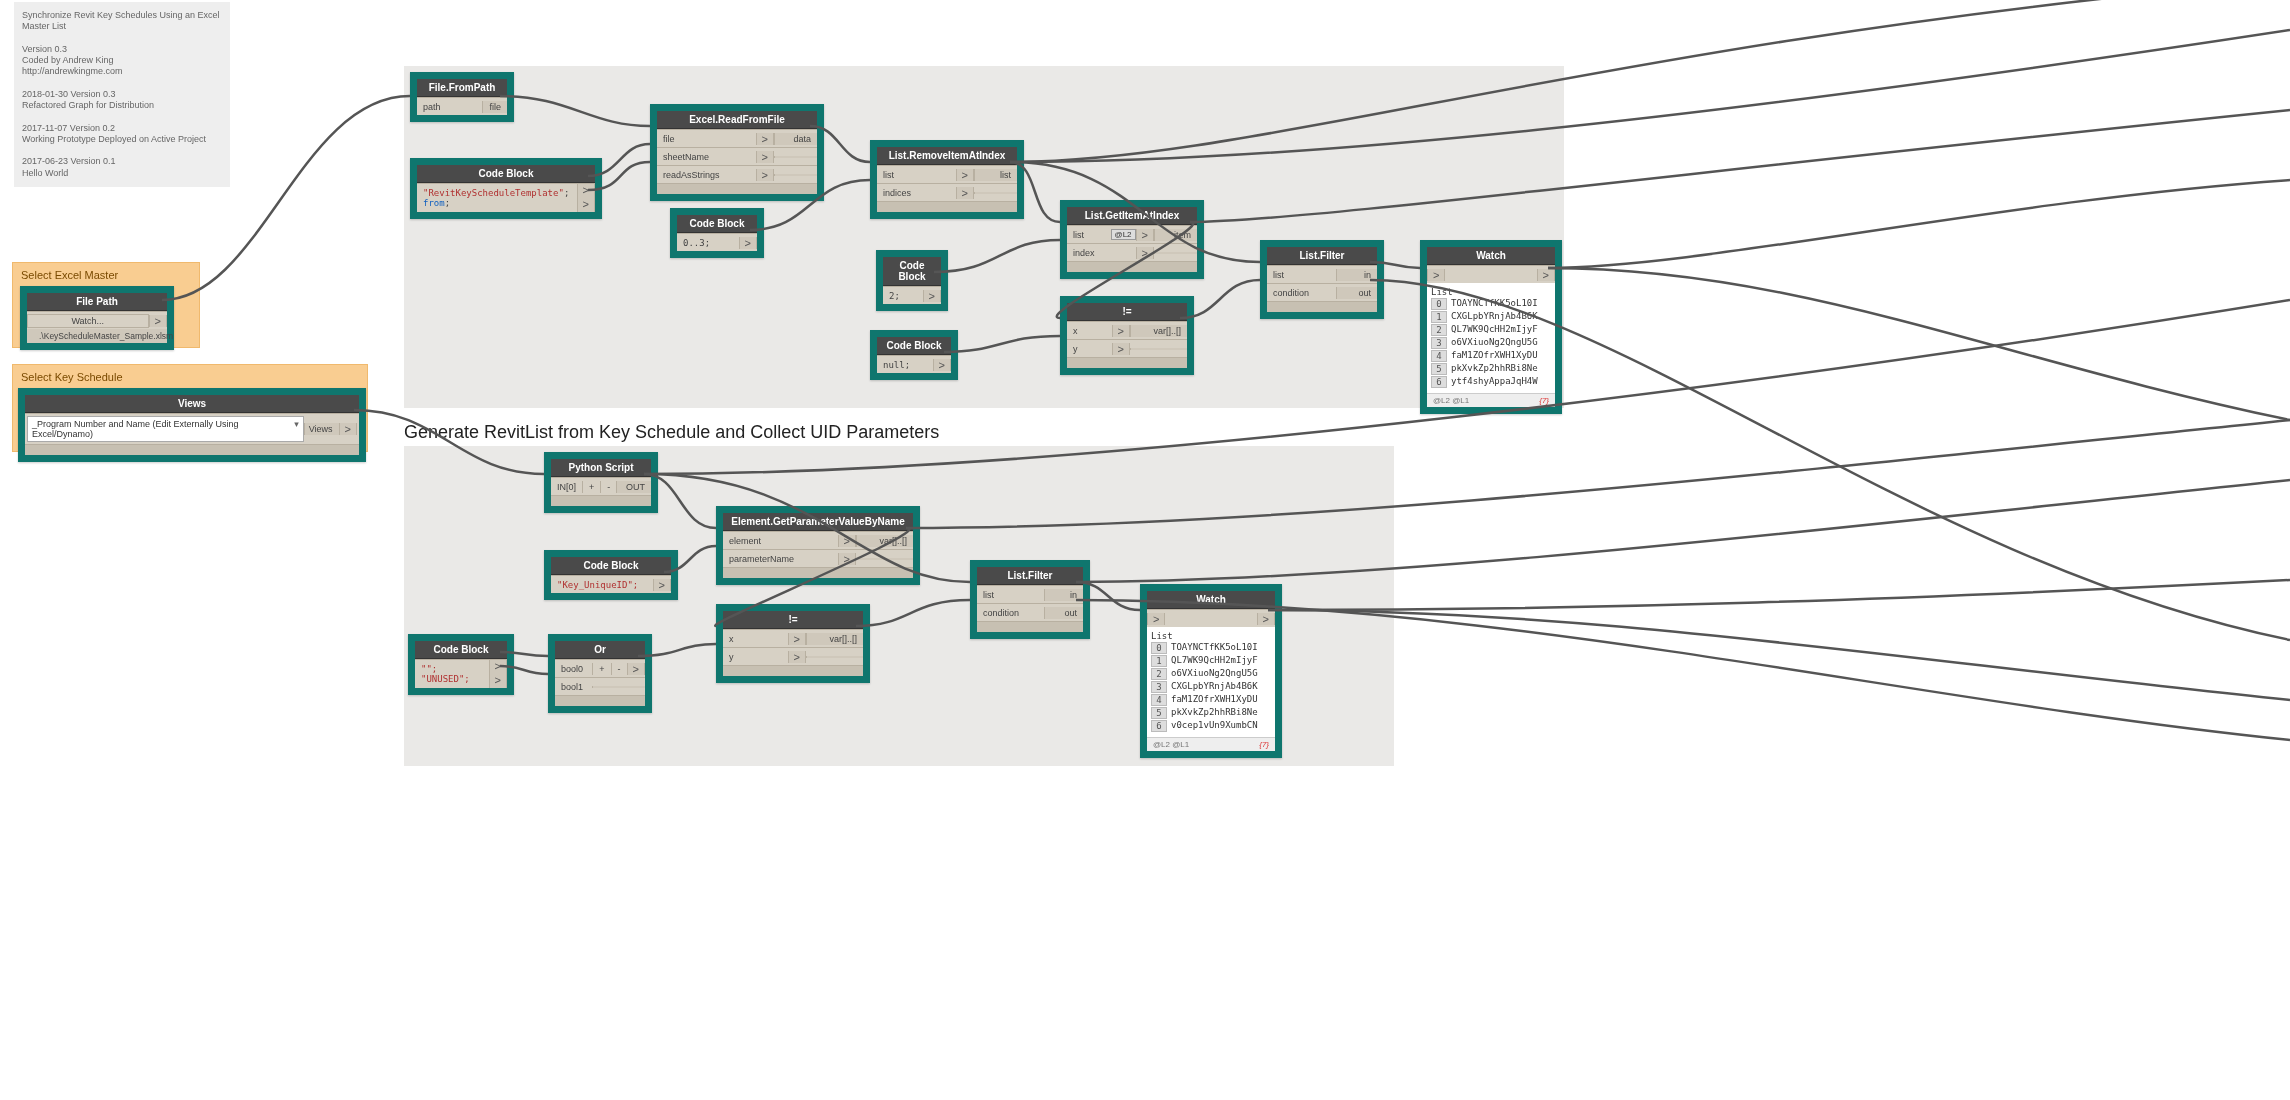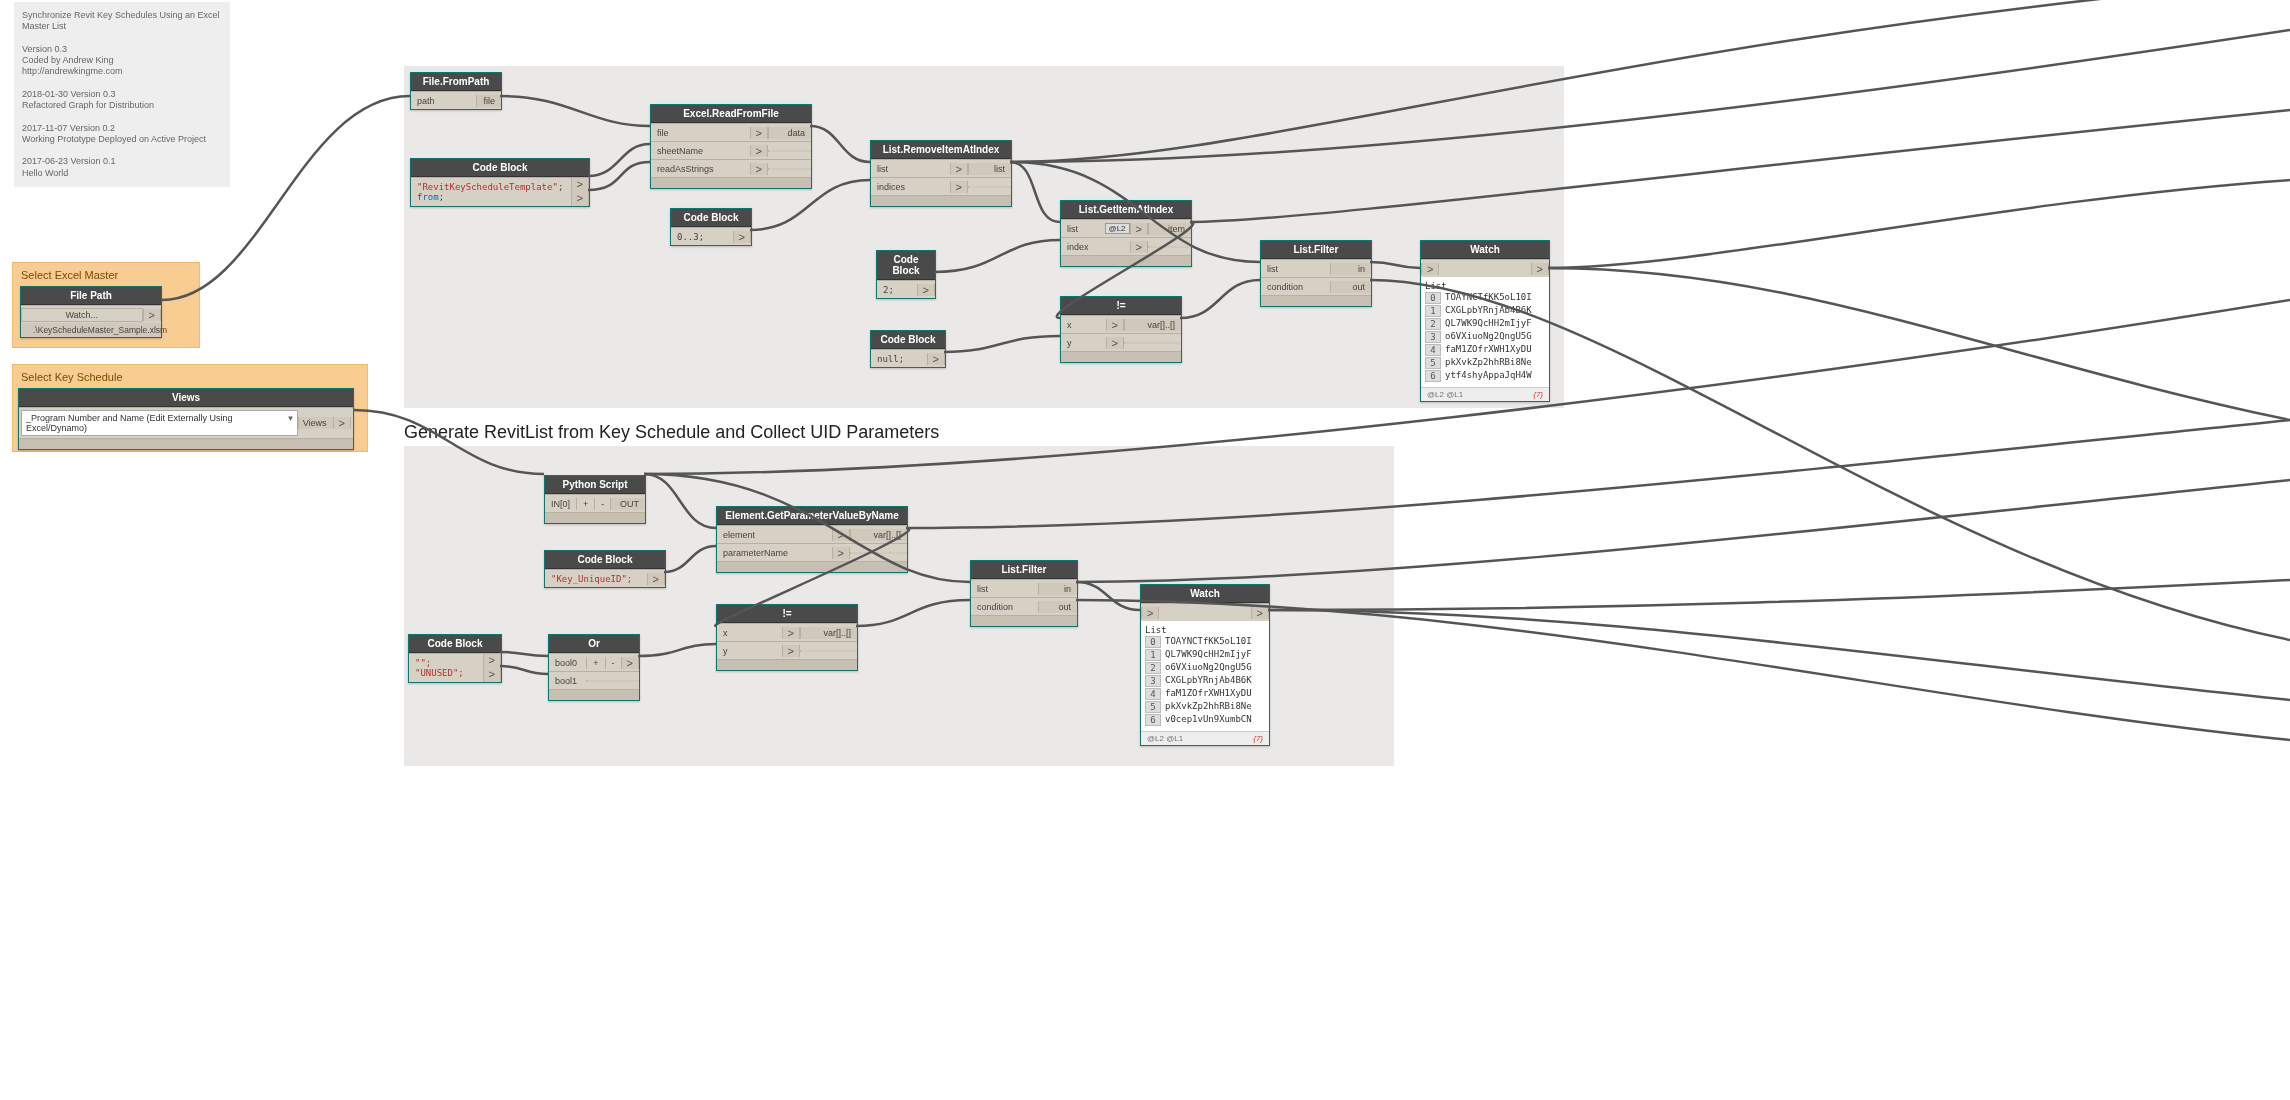--- a/index.html
+++ b/index.html
@@ -4,21 +4,21 @@
 <style>
   html,body{margin:0;padding:0;font-family:Arial,Helvetica,sans-serif;font-size:9px;background:#fff;color:#333}
   .canvas{position:relative;width:2290px;height:824px;overflow:hidden}
   svg.wires{position:absolute;inset:0;width:2290px;height:1100px;pointer-events:none}
   svg.wires path{fill:none;stroke:#555;stroke-width:2.5px}
   .group{position:absolute;background:#eae9e7;padding:10px}
   .group-title{font-size:18px;font-weight:300;color:#222;position:absolute}
   .anno{position:absolute;background:#f9cd91;border:1px solid #f0b96d;padding:4px}
   .anno-title{font-size:11px;color:#7a4a00;padding:2px 4px}
   .info{position:absolute;background:#eee;color:#666;padding:8px;width:200px;line-height:1.25}
-  .node{position:absolute;background:#cfc8bb;border:1px solid #0f766e;box-shadow:0 1px 2px rgba(0,0,0,.2)}
+  .node{position:absolute;background:#cfc8bb;border:7px solid #0f766e;box-shadow:0 1px 2px rgba(0,0,0,.2)}
   .node .hdr{background:#4a4a4a;color:#fff;font-size:10px;font-weight:bold;text-align:center;padding:3px 4px;border-bottom:1px solid #333}
   .row{display:flex;align-items:center;background:#d7d1c5;border-top:1px solid #b8b0a1;height:17px}
   .row .cell{padding:1px 6px;font-size:9px;color:#444}
   .row .cell.in{flex:1;background:#d7d1c5}
   .row .cell.out{background:#cfc8bb;text-align:right;border-left:1px solid #b8b0a1}
   .row .chev{padding:0 5px;font-size:11px;color:#555;border-left:1px solid #b8b0a1;border-right:1px solid #b8b0a1;background:#cfc8bb}
   .footer{height:10px;background:#c7c0b2;border-top:1px solid #b8b0a1}
   .code{background:#fff;font-family:Consolas,monospace;font-size:10px;padding:2px 6px;color:#333}
   .code .str{color:#b03030}
   .code .kw{color:#1060c0}
@@ -244,21 +244,21 @@
           <span class="widx">6</span>
           <span>ytf4shyAppaJqH4W</span>
         </div>
   </div>
   <div class="wfoot">
         <span>@L2 @L1</span>
         <span class="cnt">{7}</span>
       </div>
 </div>
 
-<div class="node" style="left:544px;top:475px;width:100px">
+<div class="node" style="left:544px;top:452px;width:100px">
   <div class="hdr">Python Script</div>
   <div class="row">
     <div class="cell in">IN[0]</div>
     <div class="cell" style="border-left:1px solid #b8b0a1">+</div>
     <div class="cell" style="border-left:1px solid #b8b0a1">-</div>
     <div class="cell out" style="width:28px">OUT</div>
   </div>
   <div class="footer"></div>
 </div>
 

